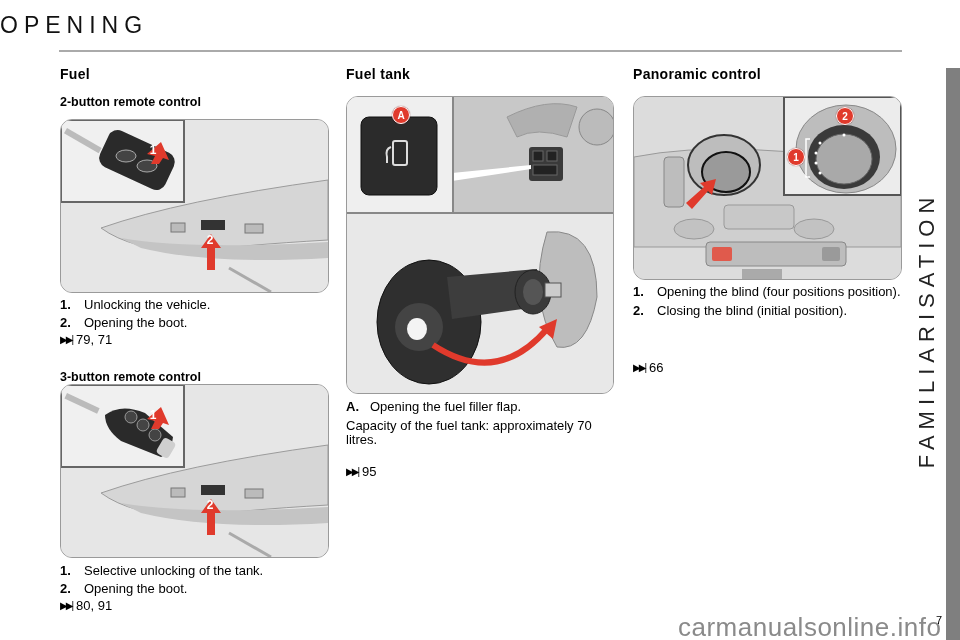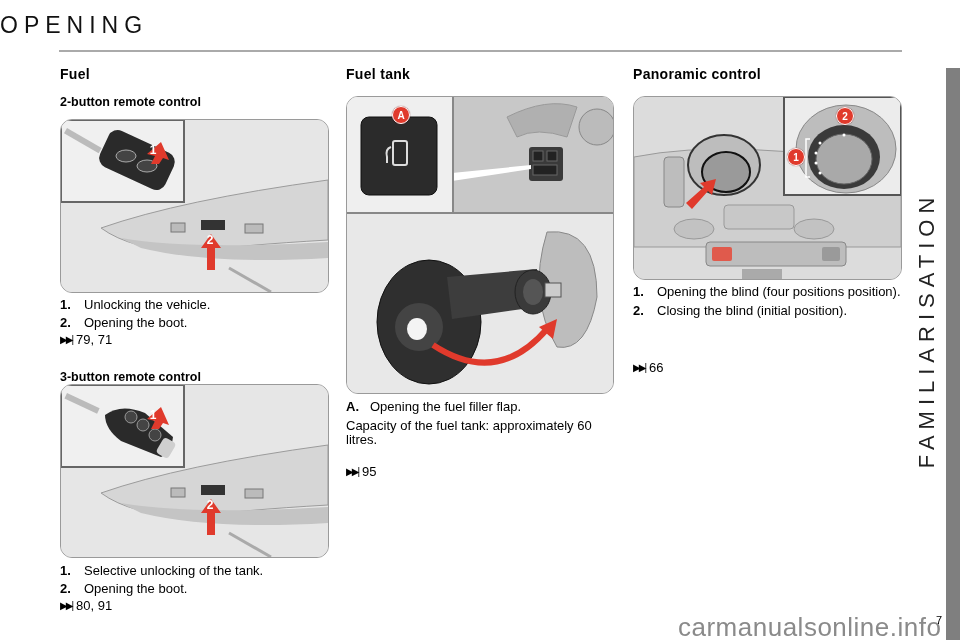--- a/index.html
+++ b/index.html
@@ -178,21 +178,21 @@
   </svg>
   <div class="badge" style="left:45px; top:9px;">A</div>
 </div>
 
 <div class="list" style="left:346px; top:398px; width:270px;">
   <div class="row">
       <span class="num">A.</span>
       <span class="txt">Opening the fuel filler flap.</span>
     </div>
 </div>
-<div class="para" style="left:346px; top:419px; width:272px;">Capacity of the fuel tank: approximately 60 litres.</div>
+<div class="para" style="left:346px; top:419px; width:272px;">Capacity of the fuel tank: approximately 70 litres.</div>
 <div class="ref" style="left:346px; top:464px;">
   <span class="arr">▶▶|</span>
   <span>95</span>
 </div>
 
 <div class="h2" style="left:633px; top:66px;">Panoramic control</div>
 
 <div class="figure" style="left:633px; top:96px; width:267px; height:182px;">
   <svg width="267" height="182">
     <rect x="0" y="0" width="267" height="182" fill="#dcdcdc"></rect>

